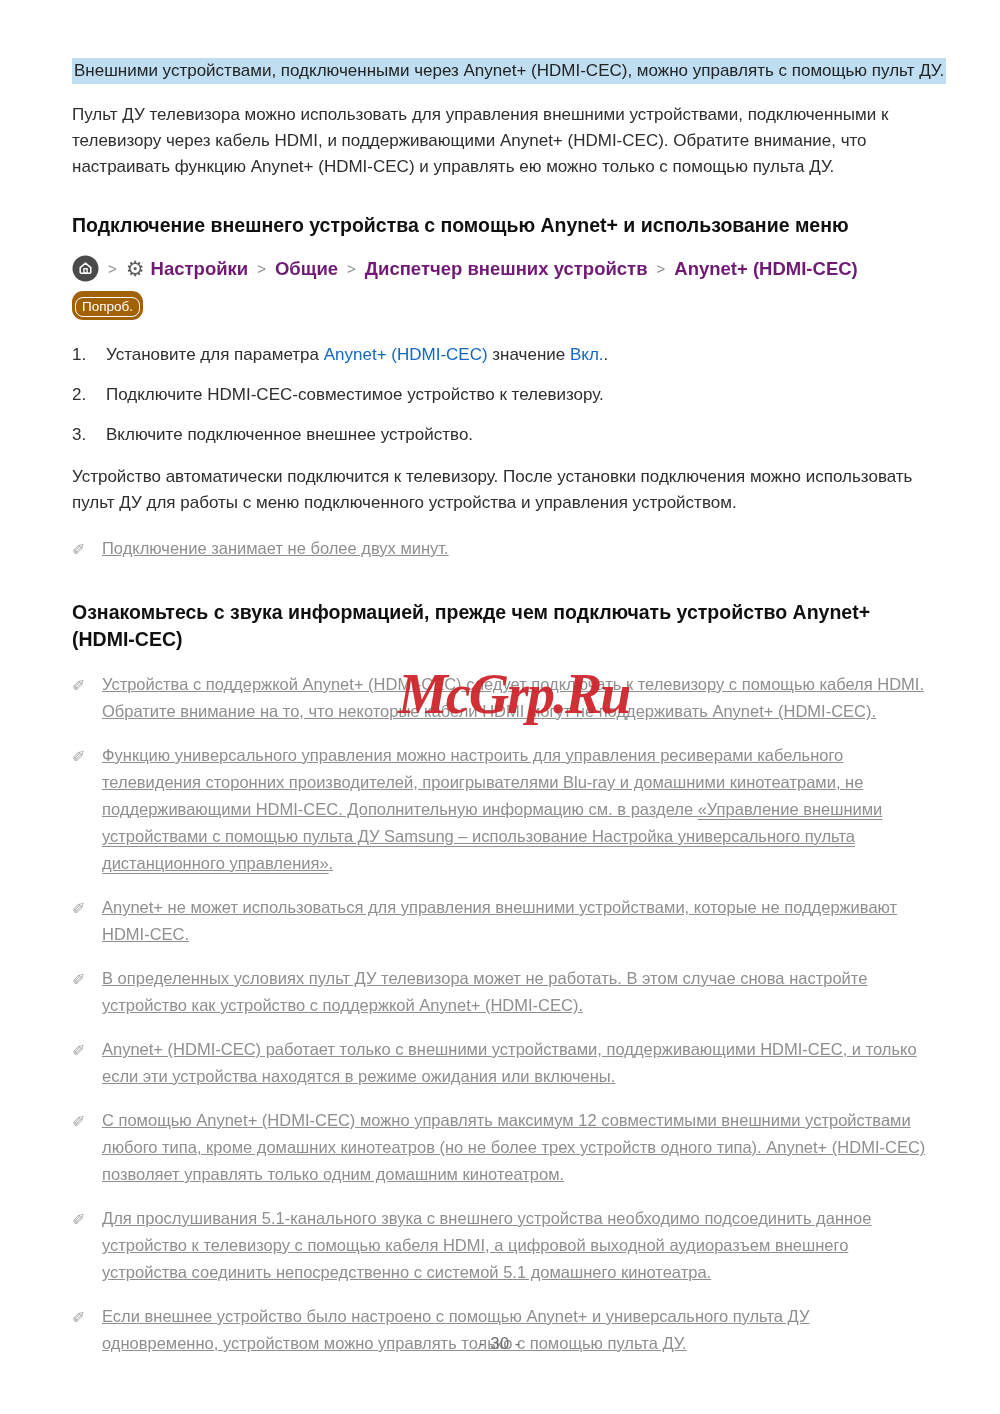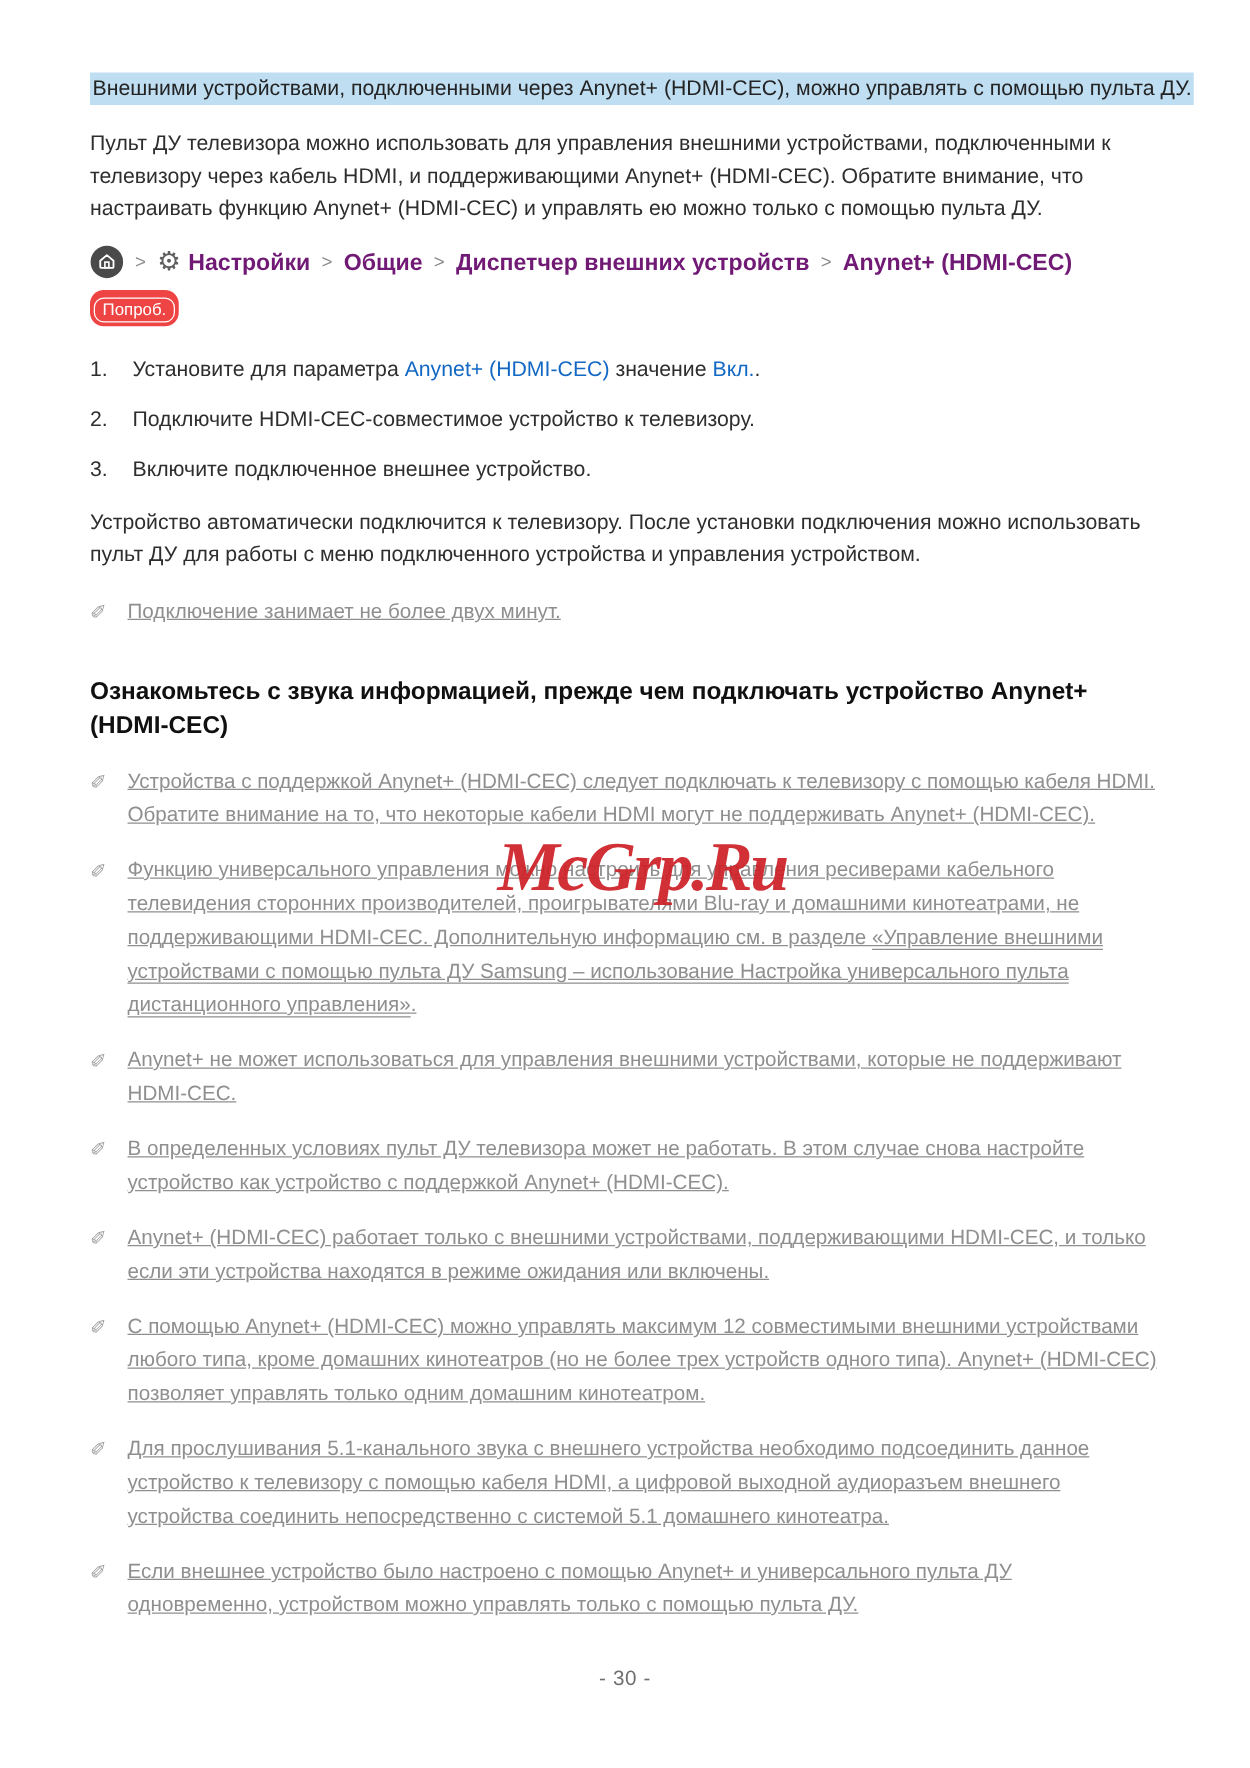--- a/index.html
+++ b/index.html
@@ -58,21 +58,21 @@
   .crumb-sep { color: #8a8a8a; font-size: 15px; font-weight: normal; }
   .home-icon-svg { display: block; }
   .gear-icon {
     color: #5f5f5f;
     font-size: 21px;
     line-height: 1;
     margin-right: -3px;
     font-weight: normal;
   }
   .try-button {
-    background: #ef4444;
+    background: #a16207;
     border-radius: 11px;
     padding: 3px;
     display: inline-block;
     cursor: pointer;
   }
   .try-button-inner {
     display: inline-block;
     border: 1px solid #ffffff;
     border-radius: 8px;
     color: #ffffff;
@@ -141,24 +141,25 @@
     color: #6f6f6f;
     letter-spacing: 0.5px;
   }
 </style>
 </head>
 <body>
 
 <div class="content">
 
 
-  <span class="highlight-lede">Внешними устройствами, подключенными через Anynet+ (HDMI-CEC), можно управлять с помощью пульта ДУ.</span>
+  <span class="highlight-lede">Внешними устройствами, подключенными через Anynet+ (HDMI-CEC), можно управлять с помощью пульт ДУ.</span>
 
   <p class="intro">Пульт ДУ телевизора можно использовать для управления внешними устройствами, подключенными к телевизору через кабель HDMI, и поддерживающими Anynet+ (HDMI-CEC). Обратите внимание, что настраивать функцию Anynet+ (HDMI-CEC) и управлять ею можно только с помощью пульта ДУ.</p>
 
+  <h2 class="section-heading">Подключение внешнего устройства с помощью Anynet+ и использование меню</h2>
 
   <div class="breadcrumb">
     <span>
       <svg class="home-icon-svg" width="27" height="27" viewBox="0 0 27 27">
         <circle cx="13.5" cy="13.5" r="13" fill="#4a4a4a"></circle>
         <path d="M8.2 12.6 L13.5 8.1 L18.8 12.6 V17.3 a1 1 0 0 1 -1 1 H9.2 a1 1 0 0 1 -1 -1 Z" fill="none" stroke="#ffffff" stroke-width="1.5" stroke-linejoin="round"></path>
         <rect x="11.9" y="13.7" width="3.2" height="4.4" fill="none" stroke="#ffffff" stroke-width="1.3"></rect>
       </svg>
     </span>
     <span class="crumb-sep">&gt;</span>

